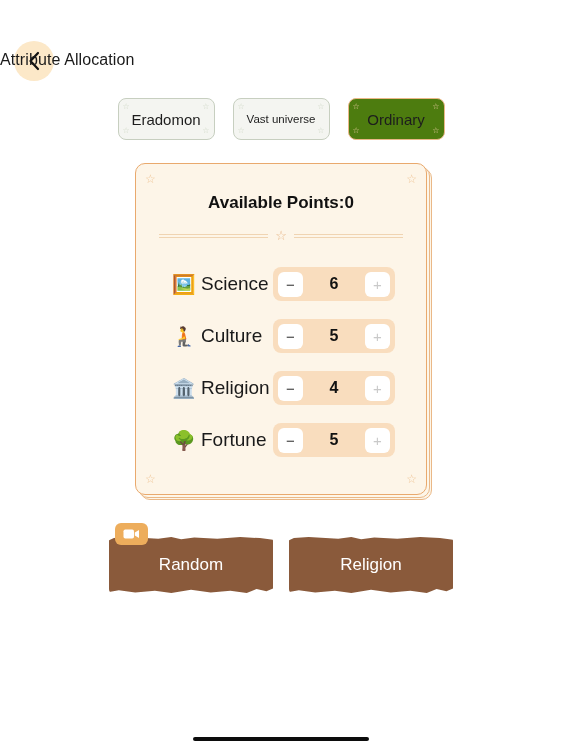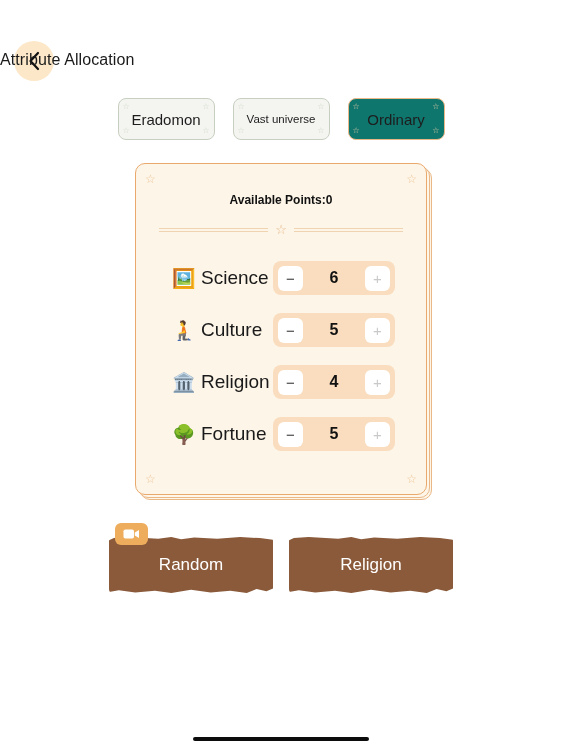--- a/index.html
+++ b/index.html
@@ -65,21 +65,21 @@
     border-radius: 8px;
     display: flex;
     align-items: center;
     justify-content: center;
     background: #f4f5f1;
     border: 1px solid #c7cfc0;
     cursor: pointer;
     overflow: hidden;
   }
   .chip.selected {
-    background: #0f766e;
+    background: #4d7c0f;
     border-color: #eab887;
   }
   .chip-label {
     font-size: 15px;
     color: #1d1d1d;
     white-space: nowrap;
     z-index: 2;
   }
   .chip-label.small { font-size: 11.5px; }
 
@@ -127,21 +127,21 @@
     line-height: 1;
     color: #efc79a;
   }
   .card > .corner-star.tl { left: 9px;  top: 9px; }
   .card > .corner-star.tr { right: 9px; top: 9px; }
   .card > .corner-star.bl { left: 9px;  bottom: 9px; }
   .card > .corner-star.br { right: 9px; bottom: 9px; }
 
   .points-title {
     text-align: center;
-    font-size: 12px;
+    font-size: 17px;
     font-weight: bold;
     color: #111;
     margin-top: 11px;
   }
 
   
   .divider {
     display: flex;
     align-items: center;
     margin: 16px 5px 0;

